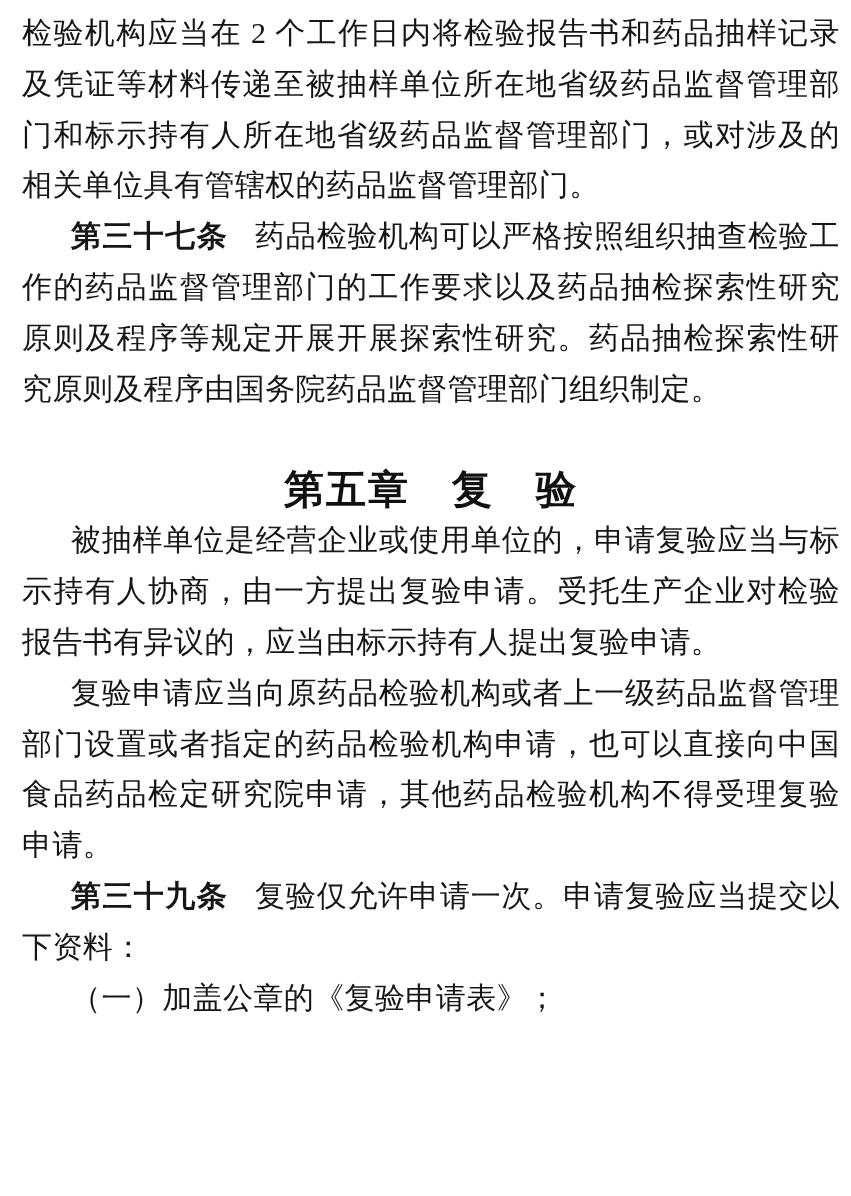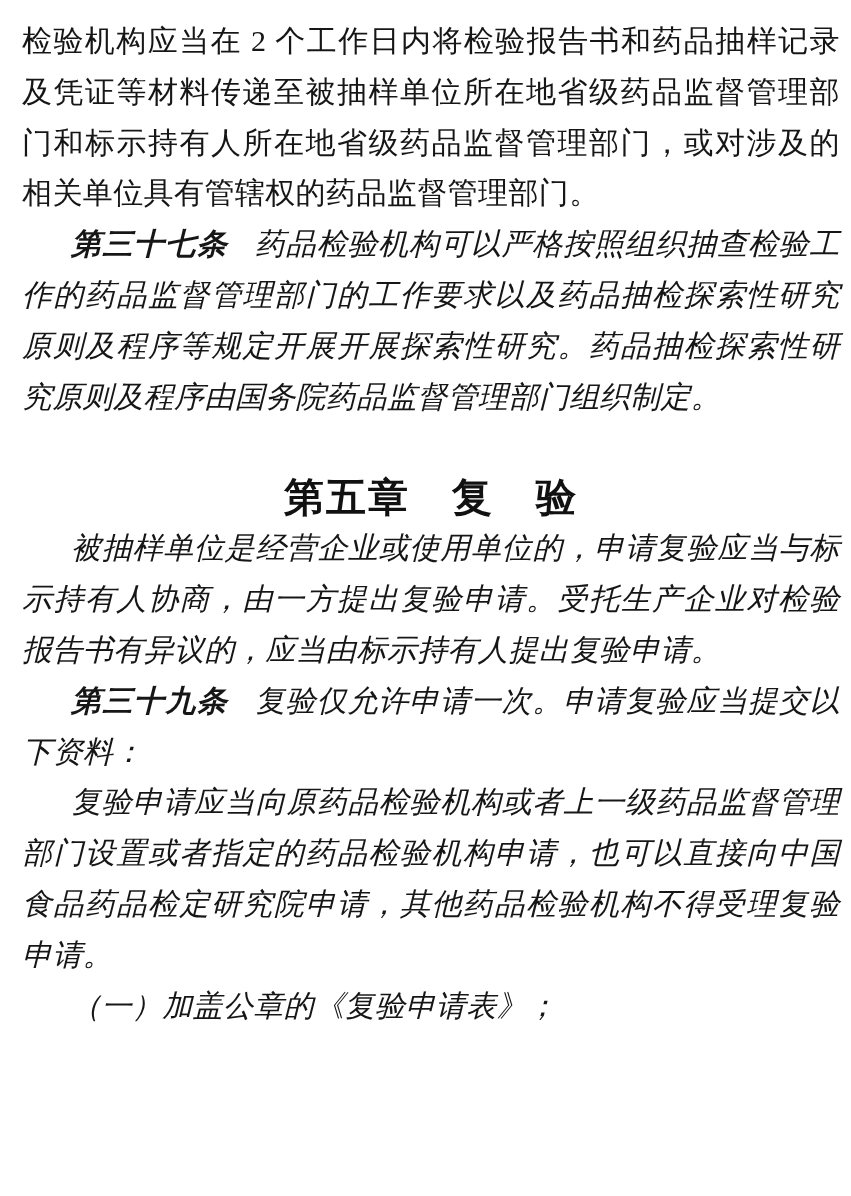--- a/index.html
+++ b/index.html
@@ -11,34 +11,33 @@
     width: 851px;
     height: 1196px;
     background: #ffffff;
     color: #161616;
     font-family: "Liberation Serif", "DejaVu Serif", serif;
     overflow: hidden;
   }
   .page {
     width: 851px;
     height: 1196px;
-    padding: 16px 11px 0 22px;
+    padding: 8px 11px 0 22px;
   }
   p.para {
     margin: 0;
     font-size: 30px;
     line-height: 50.8px;
     letter-spacing: 0.4px;
     text-align: justify;
     text-justify: inter-ideograph;
     word-break: break-all;
   }
   p.para.indent {
     text-indent: 49px;
-    font-style: italic;
   }
   .article-label {
     font-family: "Liberation Sans", "DejaVu Sans", sans-serif;
     font-weight: 700;
     margin-right: 27px;
     letter-spacing: 1px;
   }
   h2.chapter {
     margin: 50px 0 0 0;
     font-size: 40px;
@@ -57,19 +56,19 @@
 
   <p class="para">检验机构应当在 2 个工作日内将检验报告书和药品抽样记录及凭证等材料传递至被抽样单位所在地省级药品监督管理部门和标示持有人所在地省级药品监督管理部门，或对涉及的相关单位具有管辖权的药品监督管理部门。</p>
 
   <p class="para indent"><span class="article-label">第三十七条</span><span>药品检验机构可以严格按照组织抽查检验工作的药品监督管理部门的工作要求以及药品抽检探索性研究原则及程序等规定开展开展探索性研究。药品抽检探索性研究原则及程序由国务院药品监督管理部门组织制定。</span></p>
 
   <h2 class="chapter">第五章　复　验</h2>
 
 
   <p class="para indent">被抽样单位是经营企业或使用单位的，申请复验应当与标示持有人协商，由一方提出复验申请。受托生产企业对检验报告书有异议的，应当由标示持有人提出复验申请。</p>
 
+  <p class="para indent">复验申请应当向原药品检验机构或者上一级药品监督管理部门设置或者指定的药品检验机构申请，也可以直接向中国食品药品检定研究院申请，其他药品检验机构不得受理复验申请。</p>
+
   <p class="para indent"><span class="article-label">第三十九条</span><span>复验仅允许申请一次。申请复验应当提交以下资料：</span></p>
-
-  <p class="para indent">复验申请应当向原药品检验机构或者上一级药品监督管理部门设置或者指定的药品检验机构申请，也可以直接向中国食品药品检定研究院申请，其他药品检验机构不得受理复验申请。</p>
 
   <p class="para indent">（一）加盖公章的《复验申请表》；</p>
 
 </div>
 
 </body></html>

